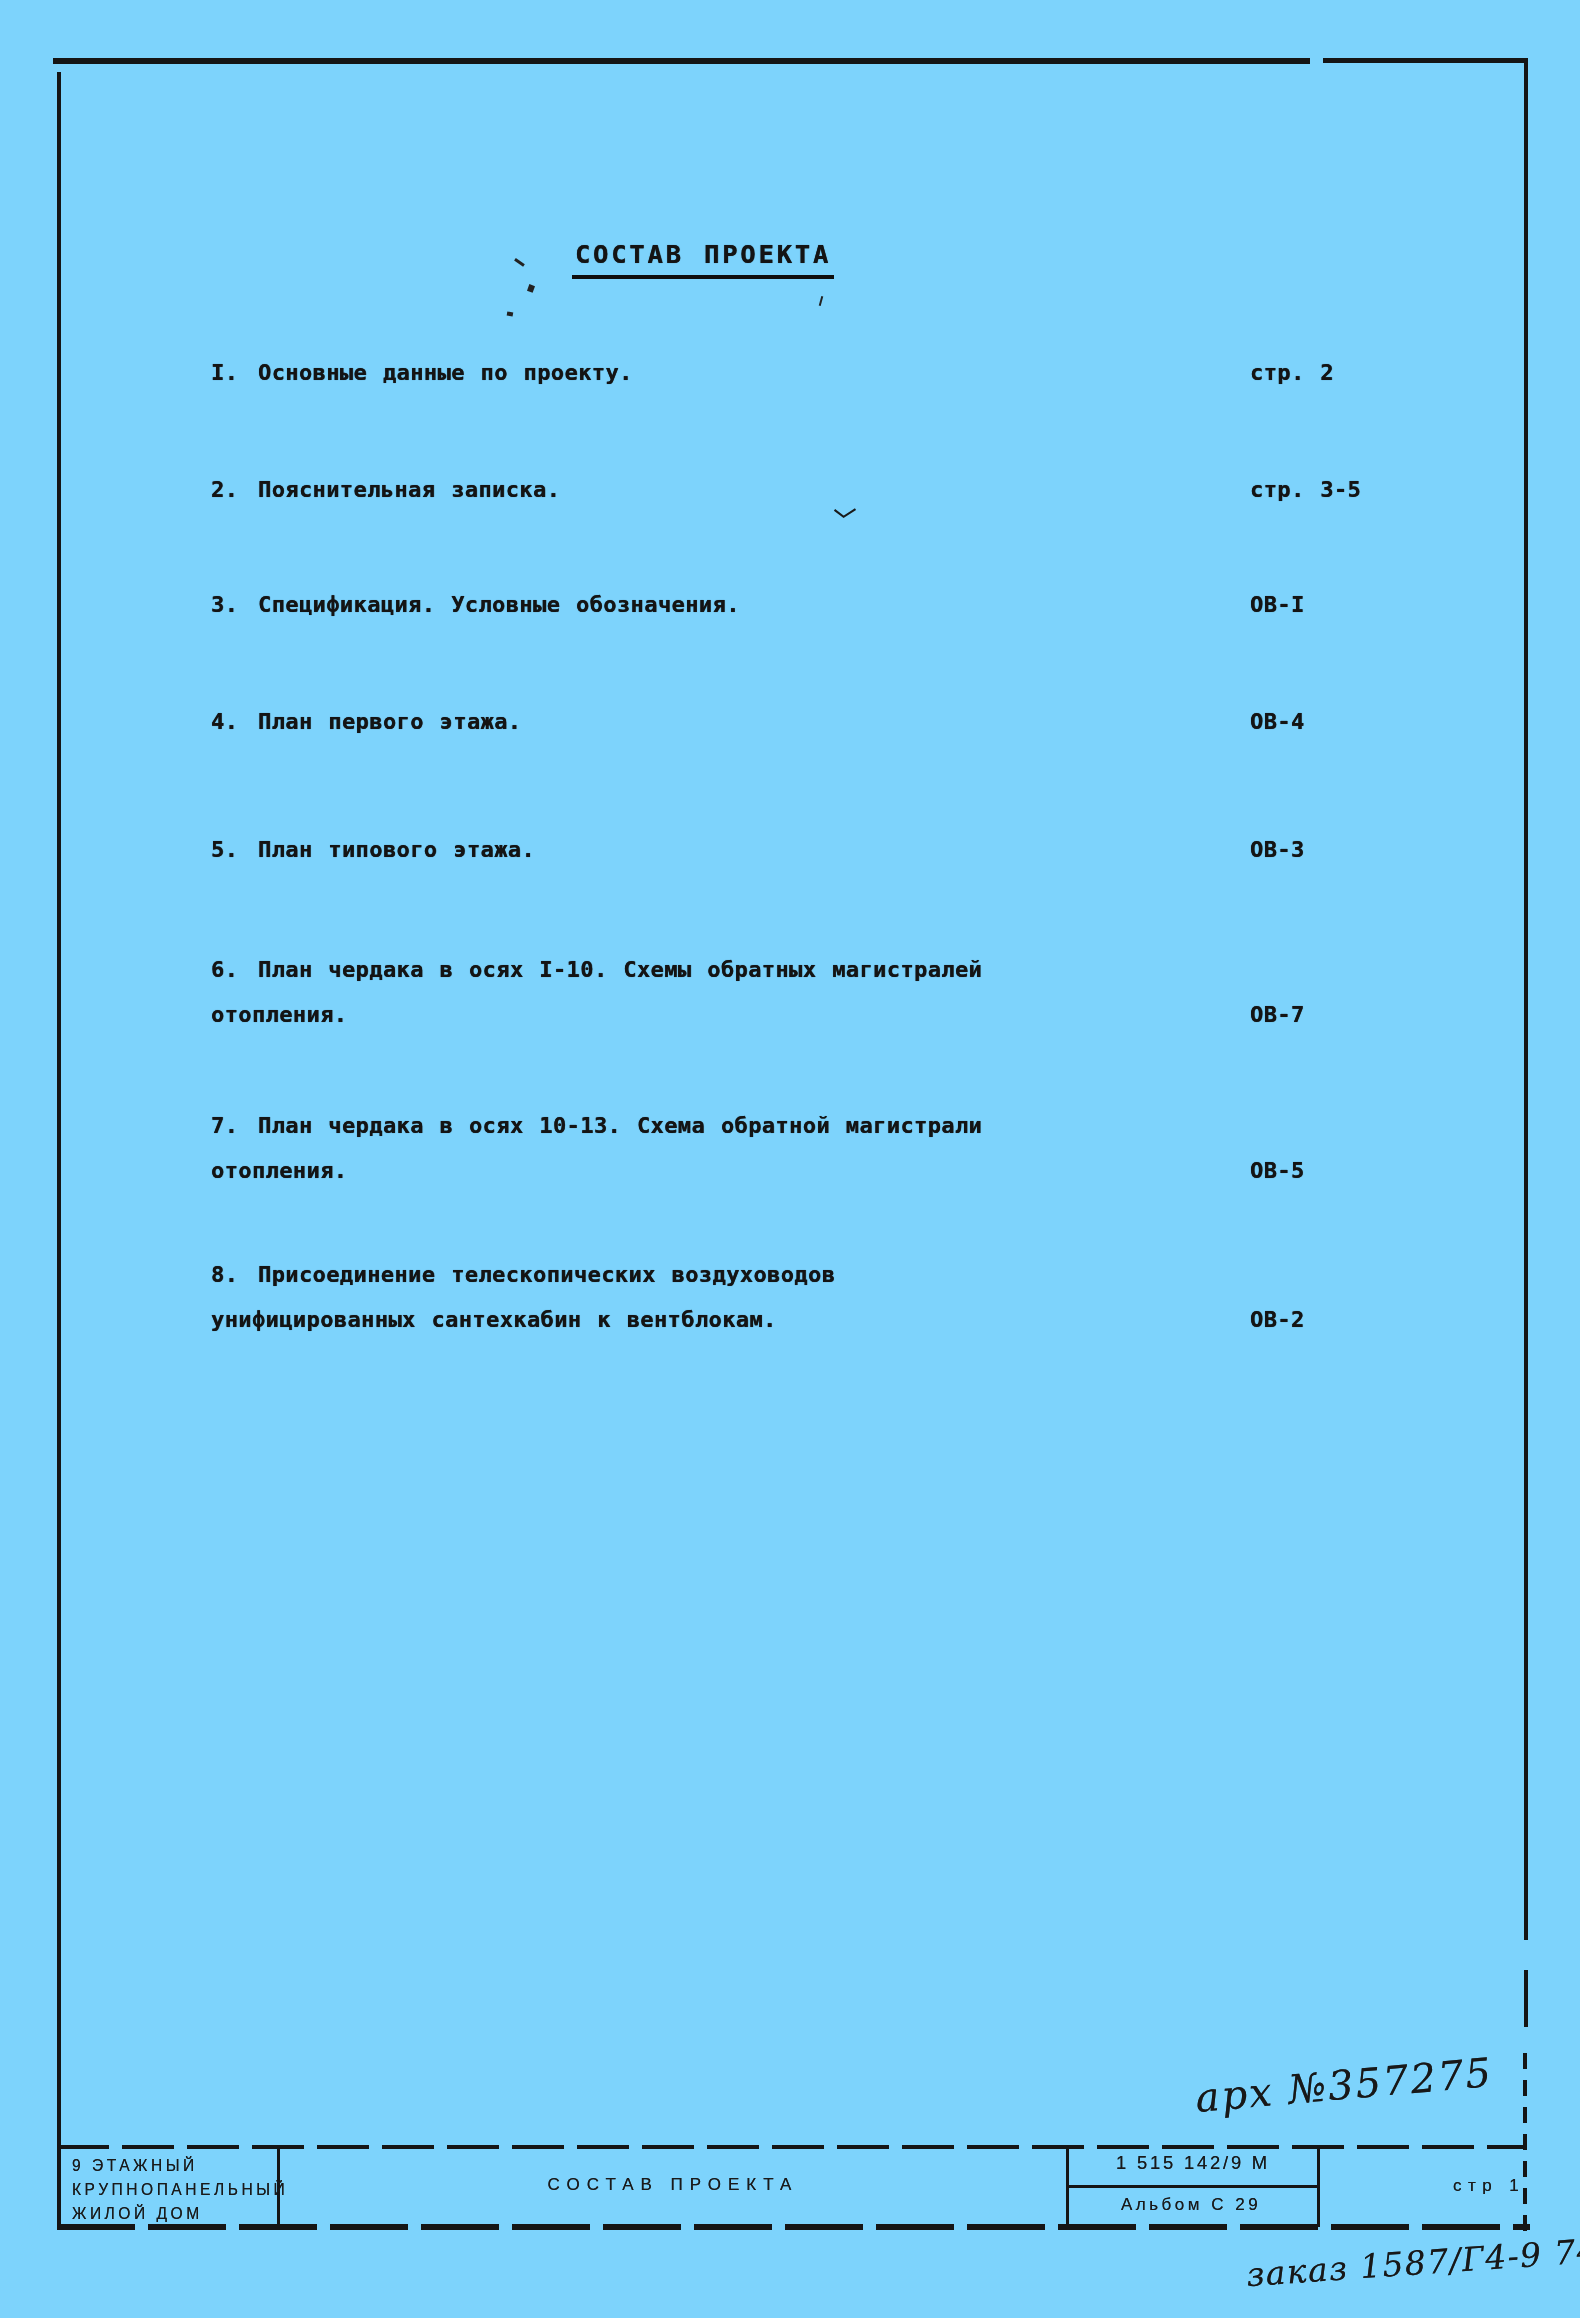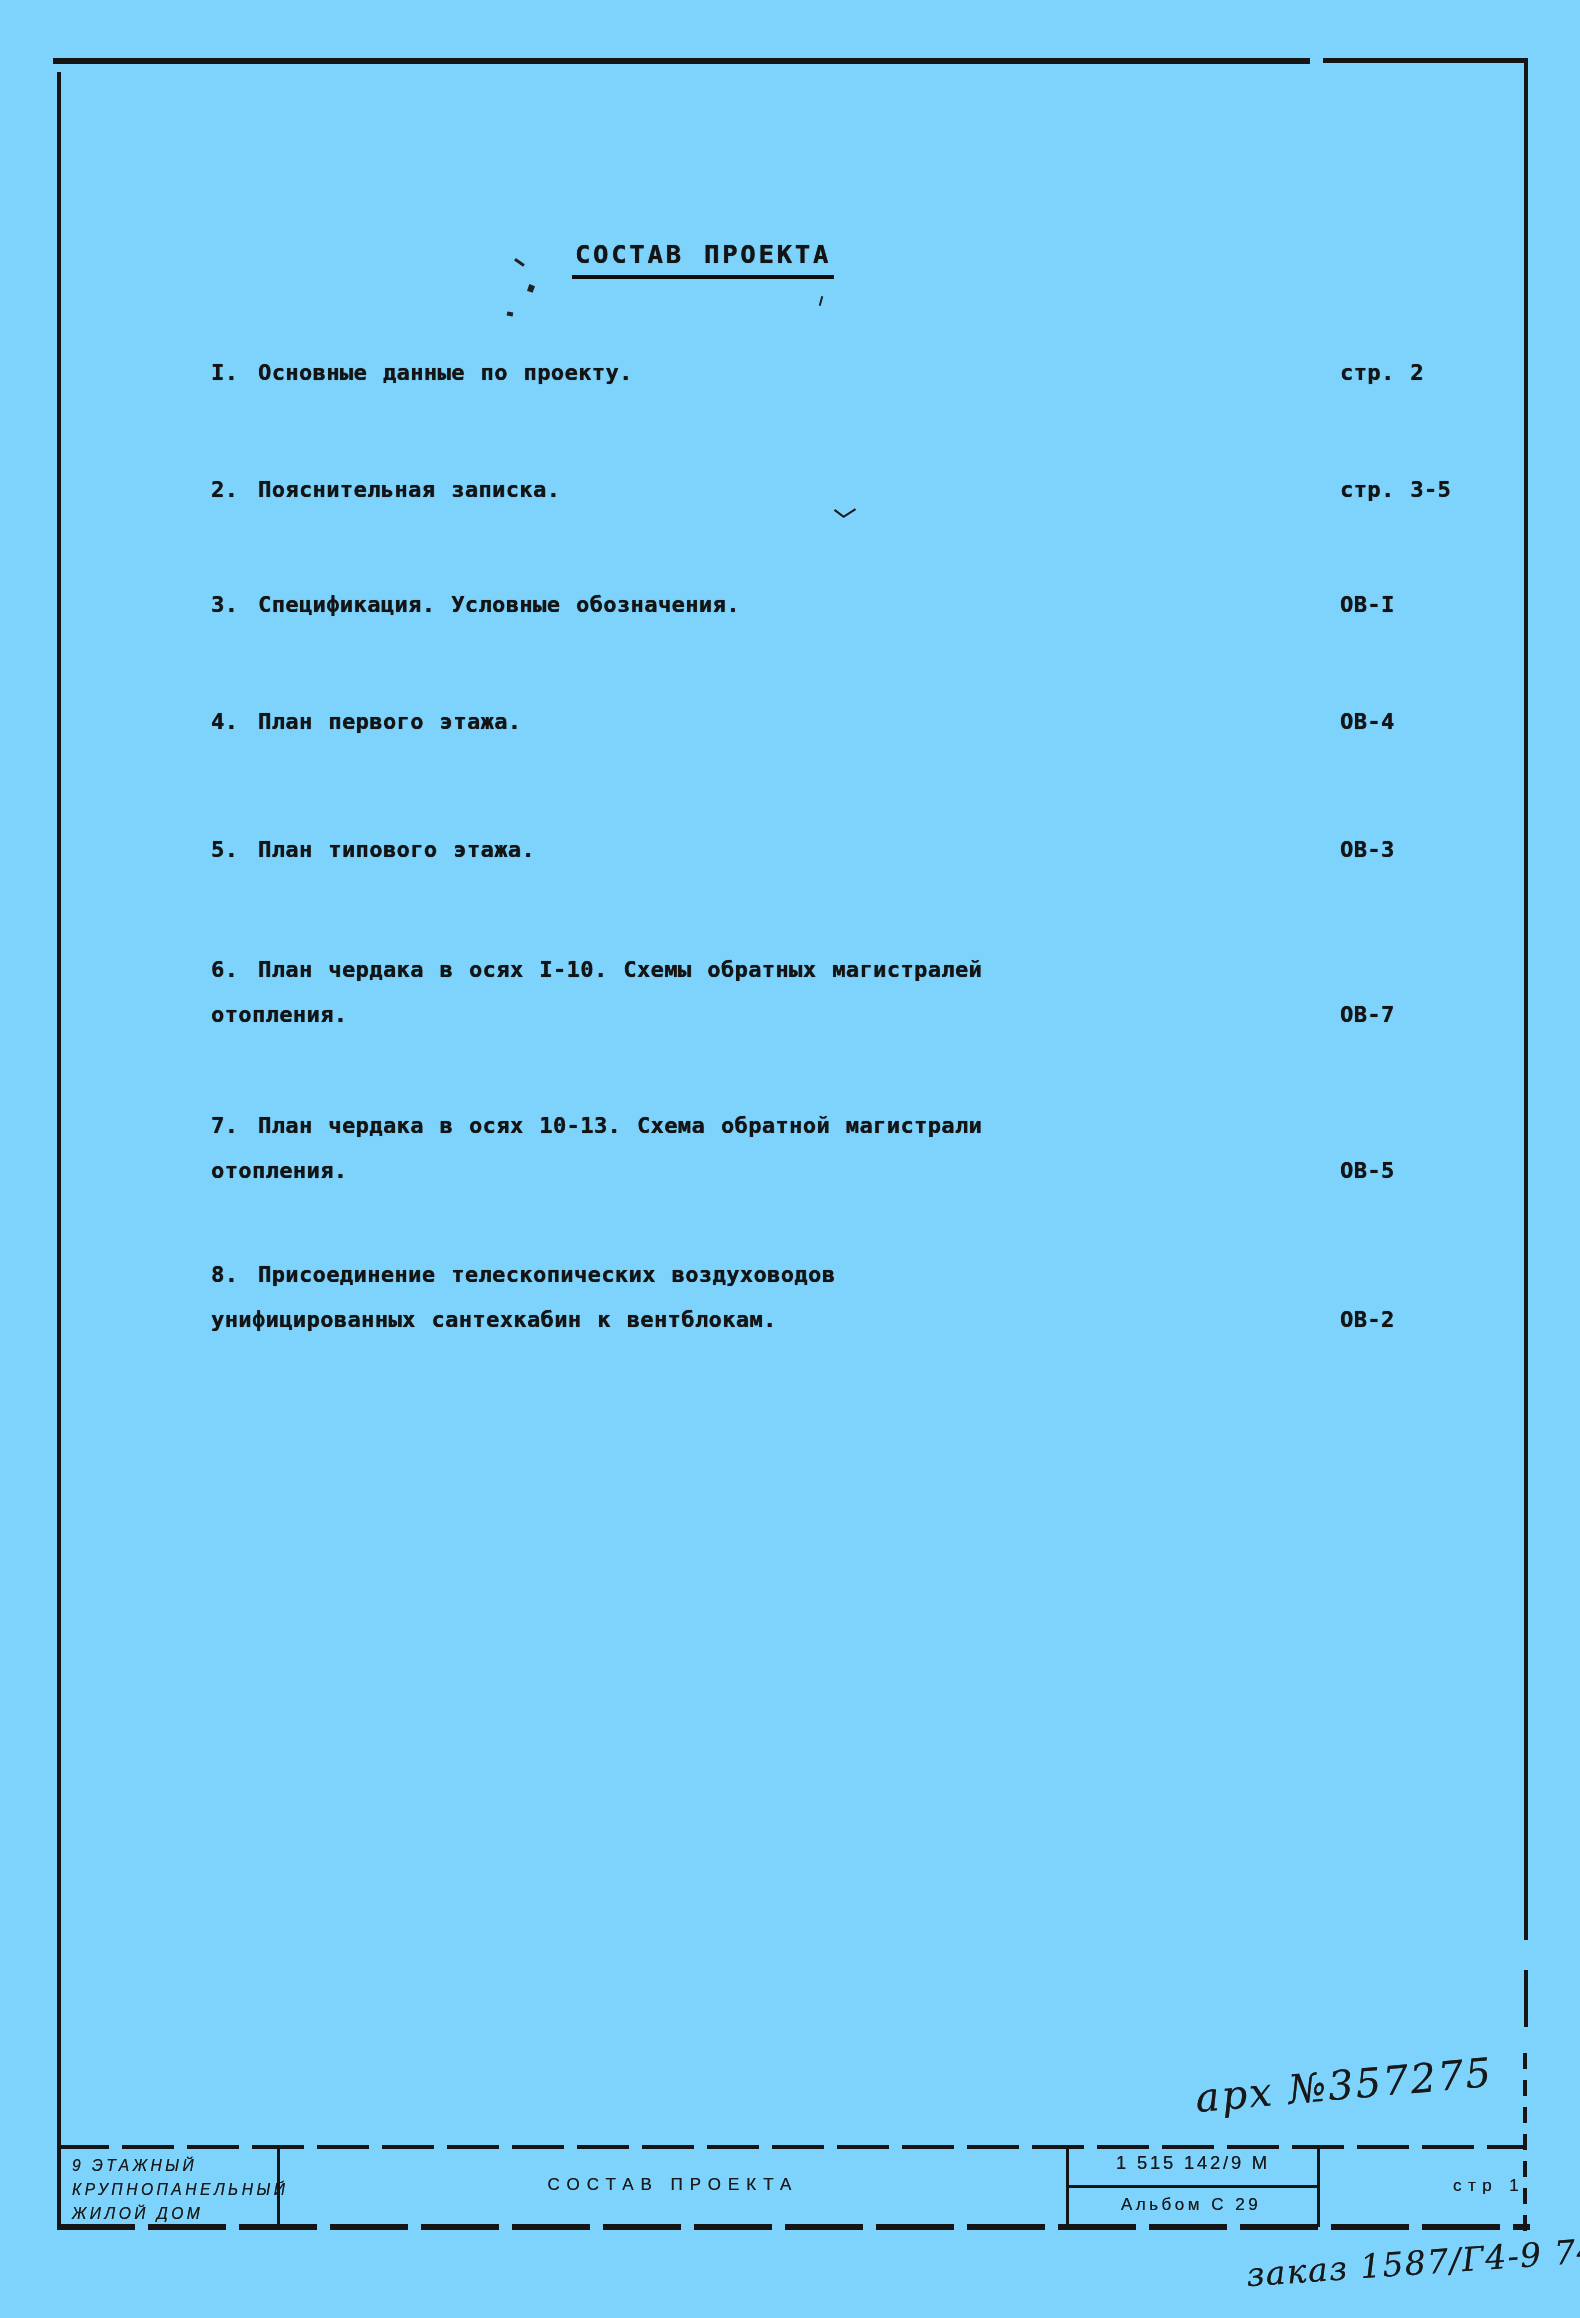--- a/index.html
+++ b/index.html
@@ -21,21 +21,21 @@
   }
   .doc-title{
     position:absolute;top:239px;left:572px;width:262px;text-align:center;
     font-size:25.5px;letter-spacing:2.8px;padding-bottom:5.7px;
     border-bottom:4.2px solid #0e0e0e;
   }
   .toc-item{position:absolute;left:211px;width:1204px;line-height:45px;}
   .toc-num{position:absolute;left:0;top:0;}
   .toc-text{margin-left:47px;}
   .toc-line2{display:block;}
-  .toc-ref{position:absolute;left:1129px;bottom:0;}
+  .toc-ref{position:absolute;left:1039px;bottom:0;}
   
   .lettered{
     font-family:"Liberation Sans",sans-serif;font-weight:normal;color:#1a1a1a;
     letter-spacing:4.2px;font-size:15.6px;white-space:nowrap;
     text-shadow:0 0 0.4px rgba(20,20,20,.8);
   }
   
   .handwritten{
     position:absolute;font-family:"DejaVu Serif","Liberation Serif",serif;
     font-style:italic;color:#181818;white-space:nowrap;
@@ -115,21 +115,21 @@
 
   <div class="handwritten" style="left:1195px;top:2062px;font-size:40px;transform:rotate(-5deg);letter-spacing:2.1px;">арх №357275</div>
 
   <div class="dashed-h" style="left:57px;top:2145px;width:1470px;height:3.5px;"></div>
   <div class="dashed-h" style="left:57px;top:2224px;width:1473px;height:5.7px;background:repeating-linear-gradient(90deg,#151515 0 78px,rgba(0,0,0,0) 78px 91px);"></div>
   <div class="vline" style="left:277px;top:2145px;width:2.8px;height:82px;"></div>
   <div class="vline" style="left:1066px;top:2145px;width:2.8px;height:82px;"></div>
   <div class="vline" style="left:1317px;top:2145px;width:2.8px;height:82px;"></div>
   <div class="hline" style="left:1066px;top:2185px;width:253px;height:2.8px;"></div>
 
-  <div class="lettered" style="position:absolute;left:72px;top:2154px;line-height:24px;letter-spacing:3.5px;font-style:italic;">
+  <div class="lettered" style="position:absolute;left:72px;top:2154px;line-height:24px;letter-spacing:3.5px;">
     <div>9 ЭТАЖНЫЙ</div>
     <div>КРУПНОПАНЕЛЬНЫЙ</div>
     <div>ЖИЛОЙ ДОМ</div>
   </div>
 
   <div class="lettered" style="position:absolute;left:280px;top:2175px;width:786px;text-align:center;letter-spacing:7px;font-size:17px;">СОСТАВ ПРОЕКТА</div>
 
   <div class="lettered" style="position:absolute;left:1069px;top:2152px;width:248px;text-align:center;font-size:18.4px;letter-spacing:2.8px;">1 515 142/9 М</div>
 
   <div class="lettered" style="position:absolute;left:1121px;top:2195px;width:224px;font-size:17px;letter-spacing:3.5px;">Альбом С 29</div>

